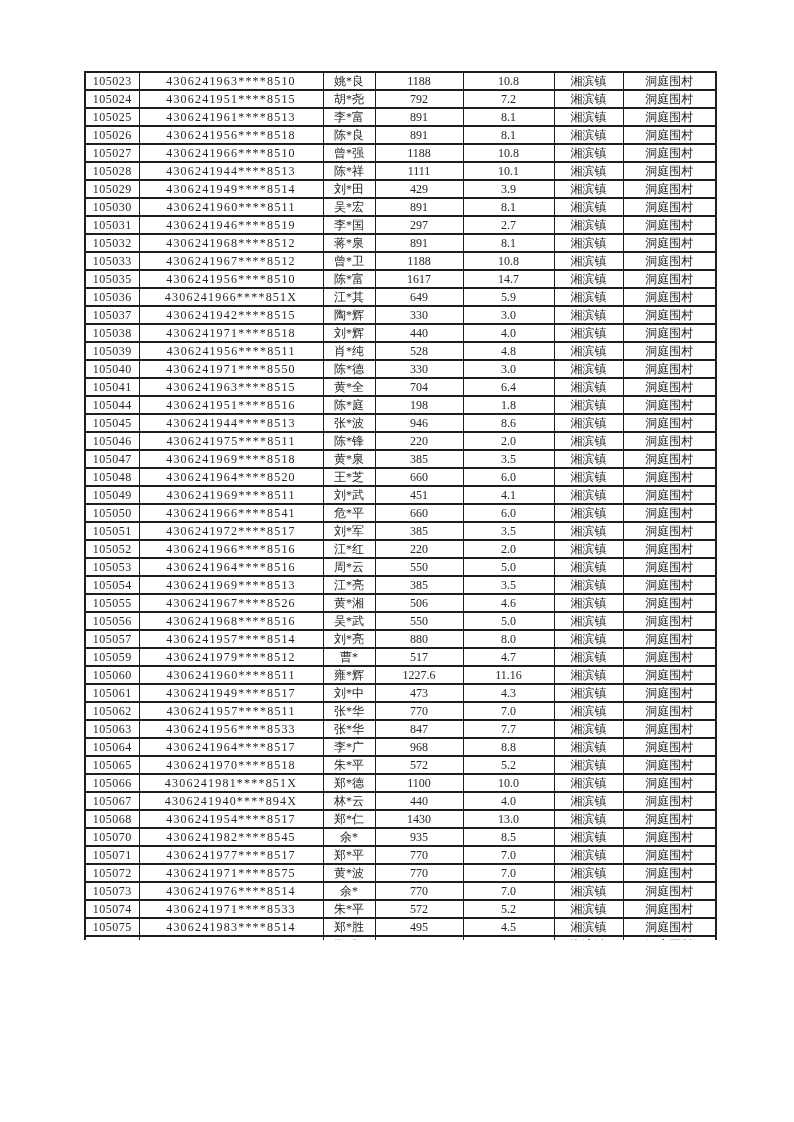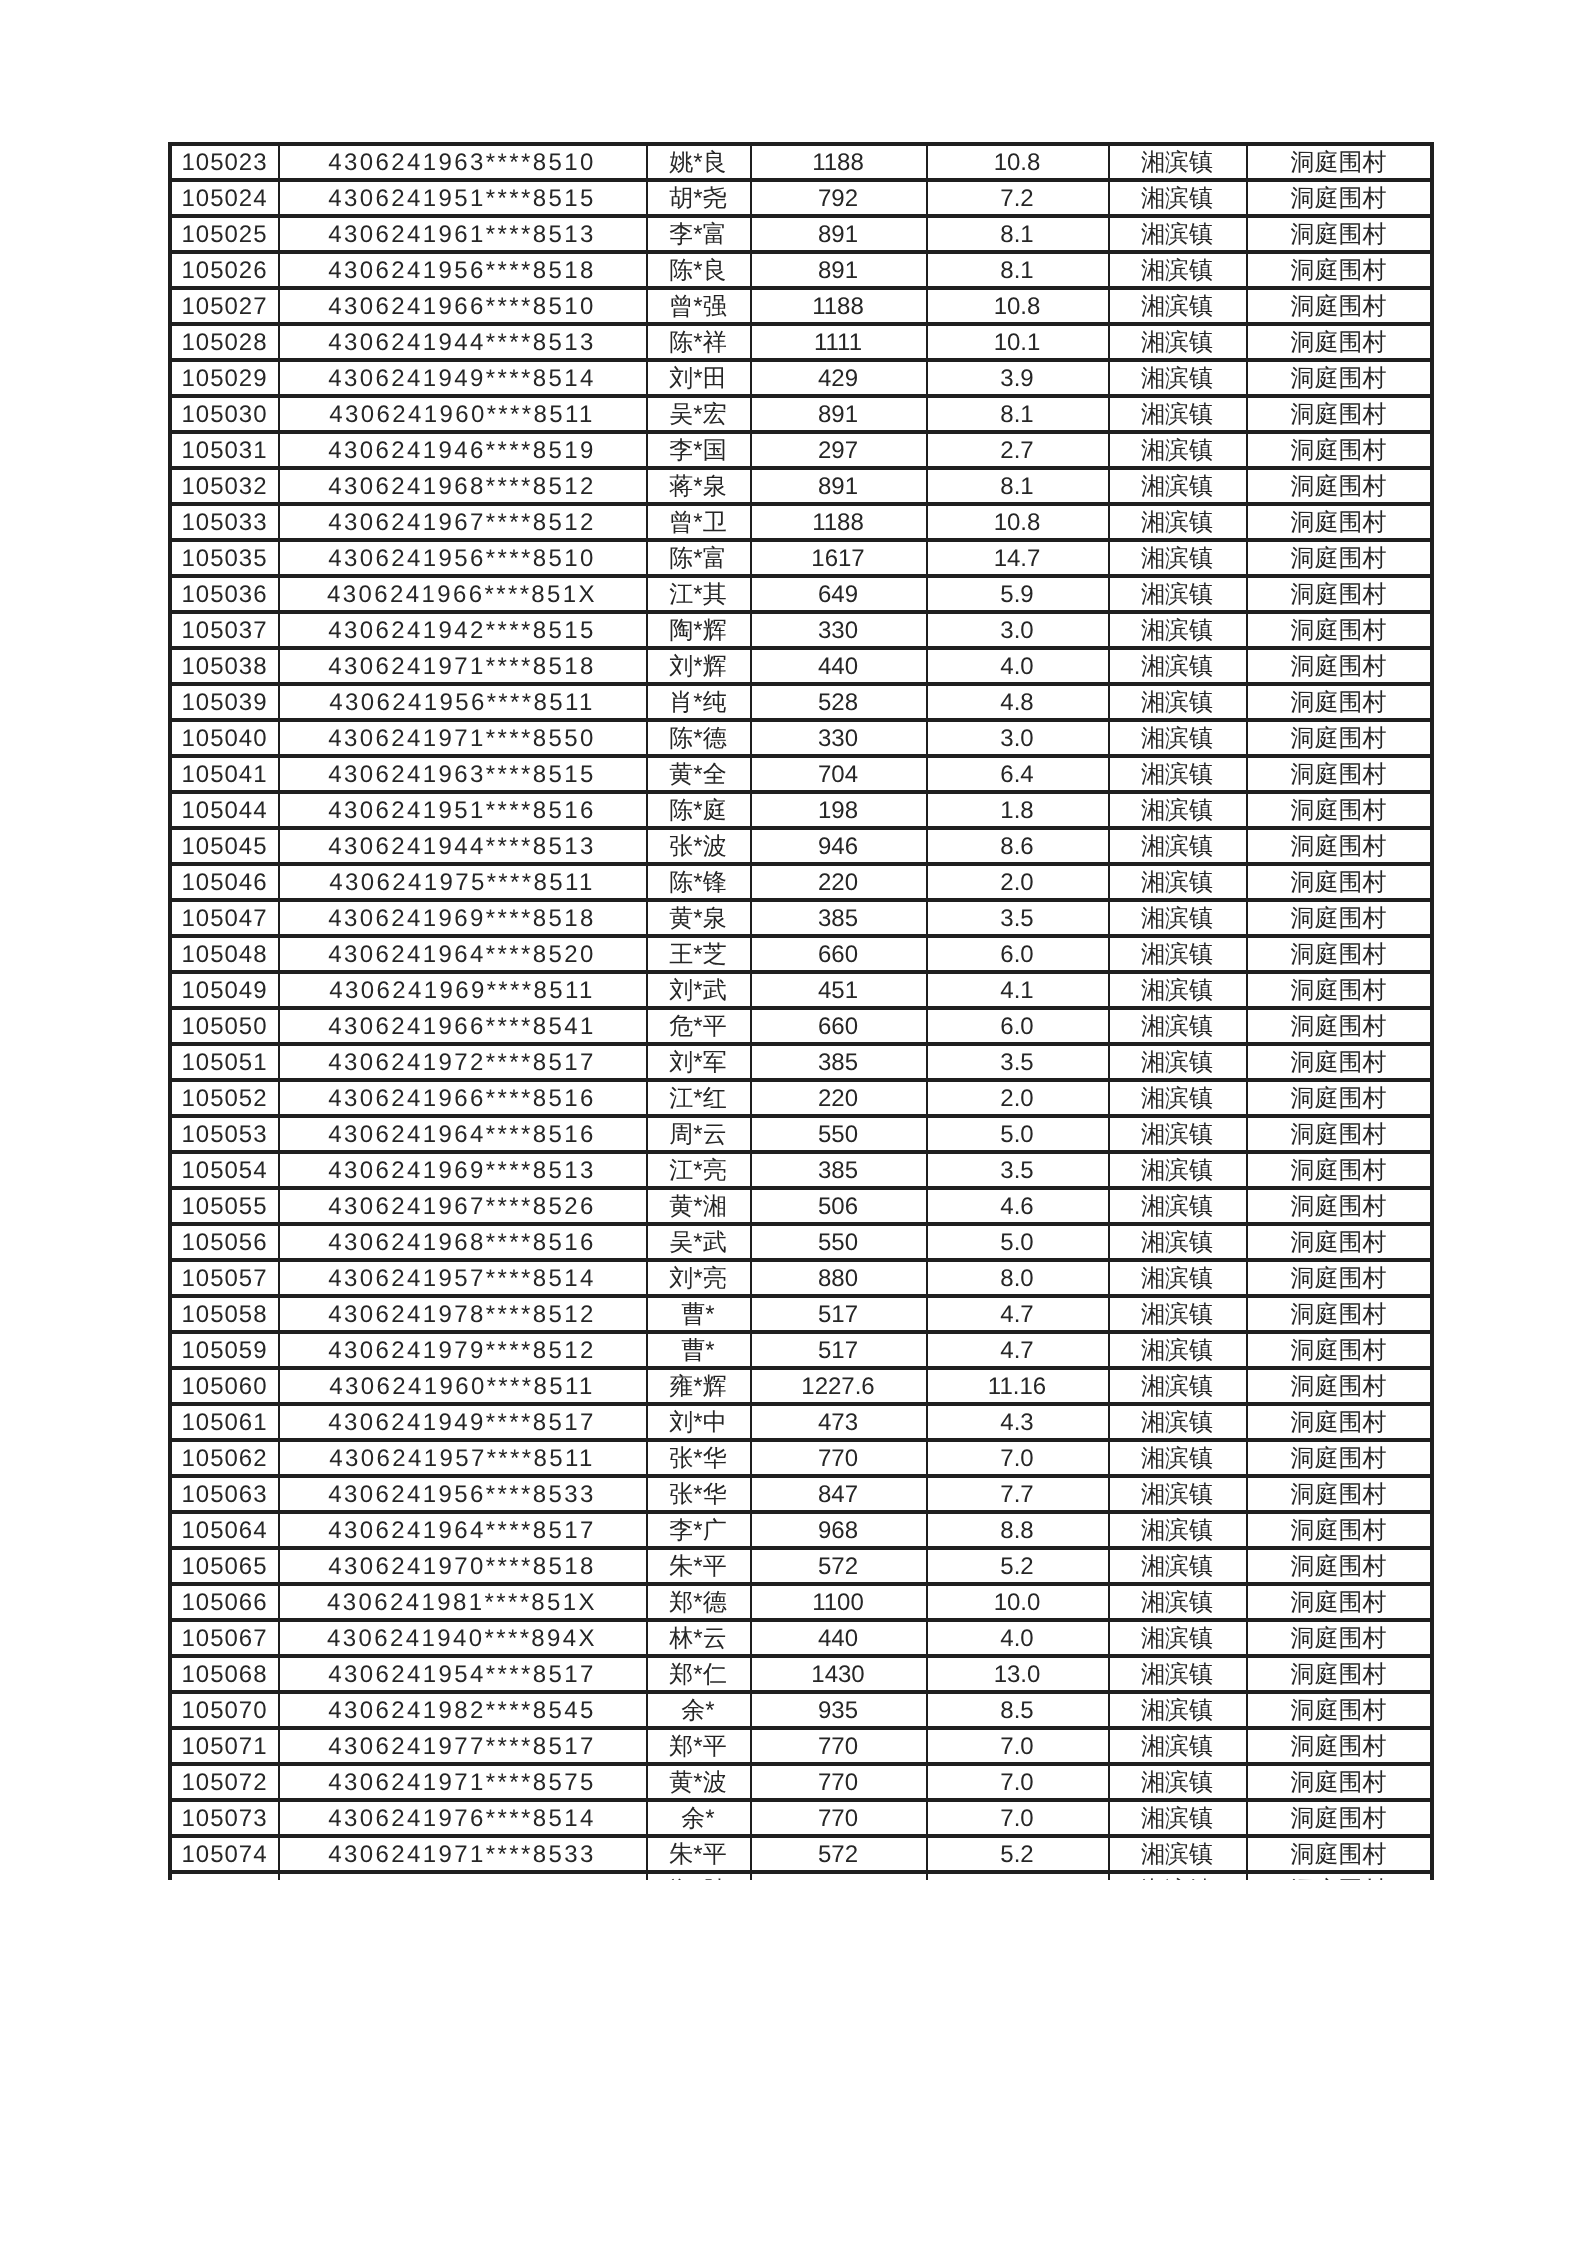--- a/index.html
+++ b/index.html
@@ -6,21 +6,21 @@
     margin: 0;
     padding: 0;
     background: #ffffff;
   }
   .sheet {
     position: relative;
     width: 794px;
     height: 940px;
     background: #ffffff;
     overflow: hidden;
-    font-family: Liberation Sans, sans-serif;
+    font-family: Liberation Serif, serif;
   }
   table.records {
     position: absolute;
     left: 84px;
     top: 71px;
     width: 631px;
     border-collapse: collapse;
     table-layout: fixed;
     border: 2px solid #1f1f1f;
   }
@@ -343,29 +343,20 @@
         <tr>
           <td class="c0">105057</td>
           <td class="c1">4306241957****8514</td>
           <td class="c2">刘*亮</td>
           <td class="c3">880</td>
           <td class="c4">8.0</td>
           <td class="c5">湘滨镇</td>
           <td class="c6">洞庭围村</td>
         </tr>
         <tr>
-          <td class="c0">105058</td>
-          <td class="c1">4306241978****8512</td>
-          <td class="c2">曹*</td>
-          <td class="c3">517</td>
-          <td class="c4">4.7</td>
-          <td class="c5">湘滨镇</td>
-          <td class="c6">洞庭围村</td>
-        </tr>
-        <tr>
           <td class="c0">105059</td>
           <td class="c1">4306241979****8512</td>
           <td class="c2">曹*</td>
           <td class="c3">517</td>
           <td class="c4">4.7</td>
           <td class="c5">湘滨镇</td>
           <td class="c6">洞庭围村</td>
         </tr>
         <tr>
           <td class="c0">105060</td>

